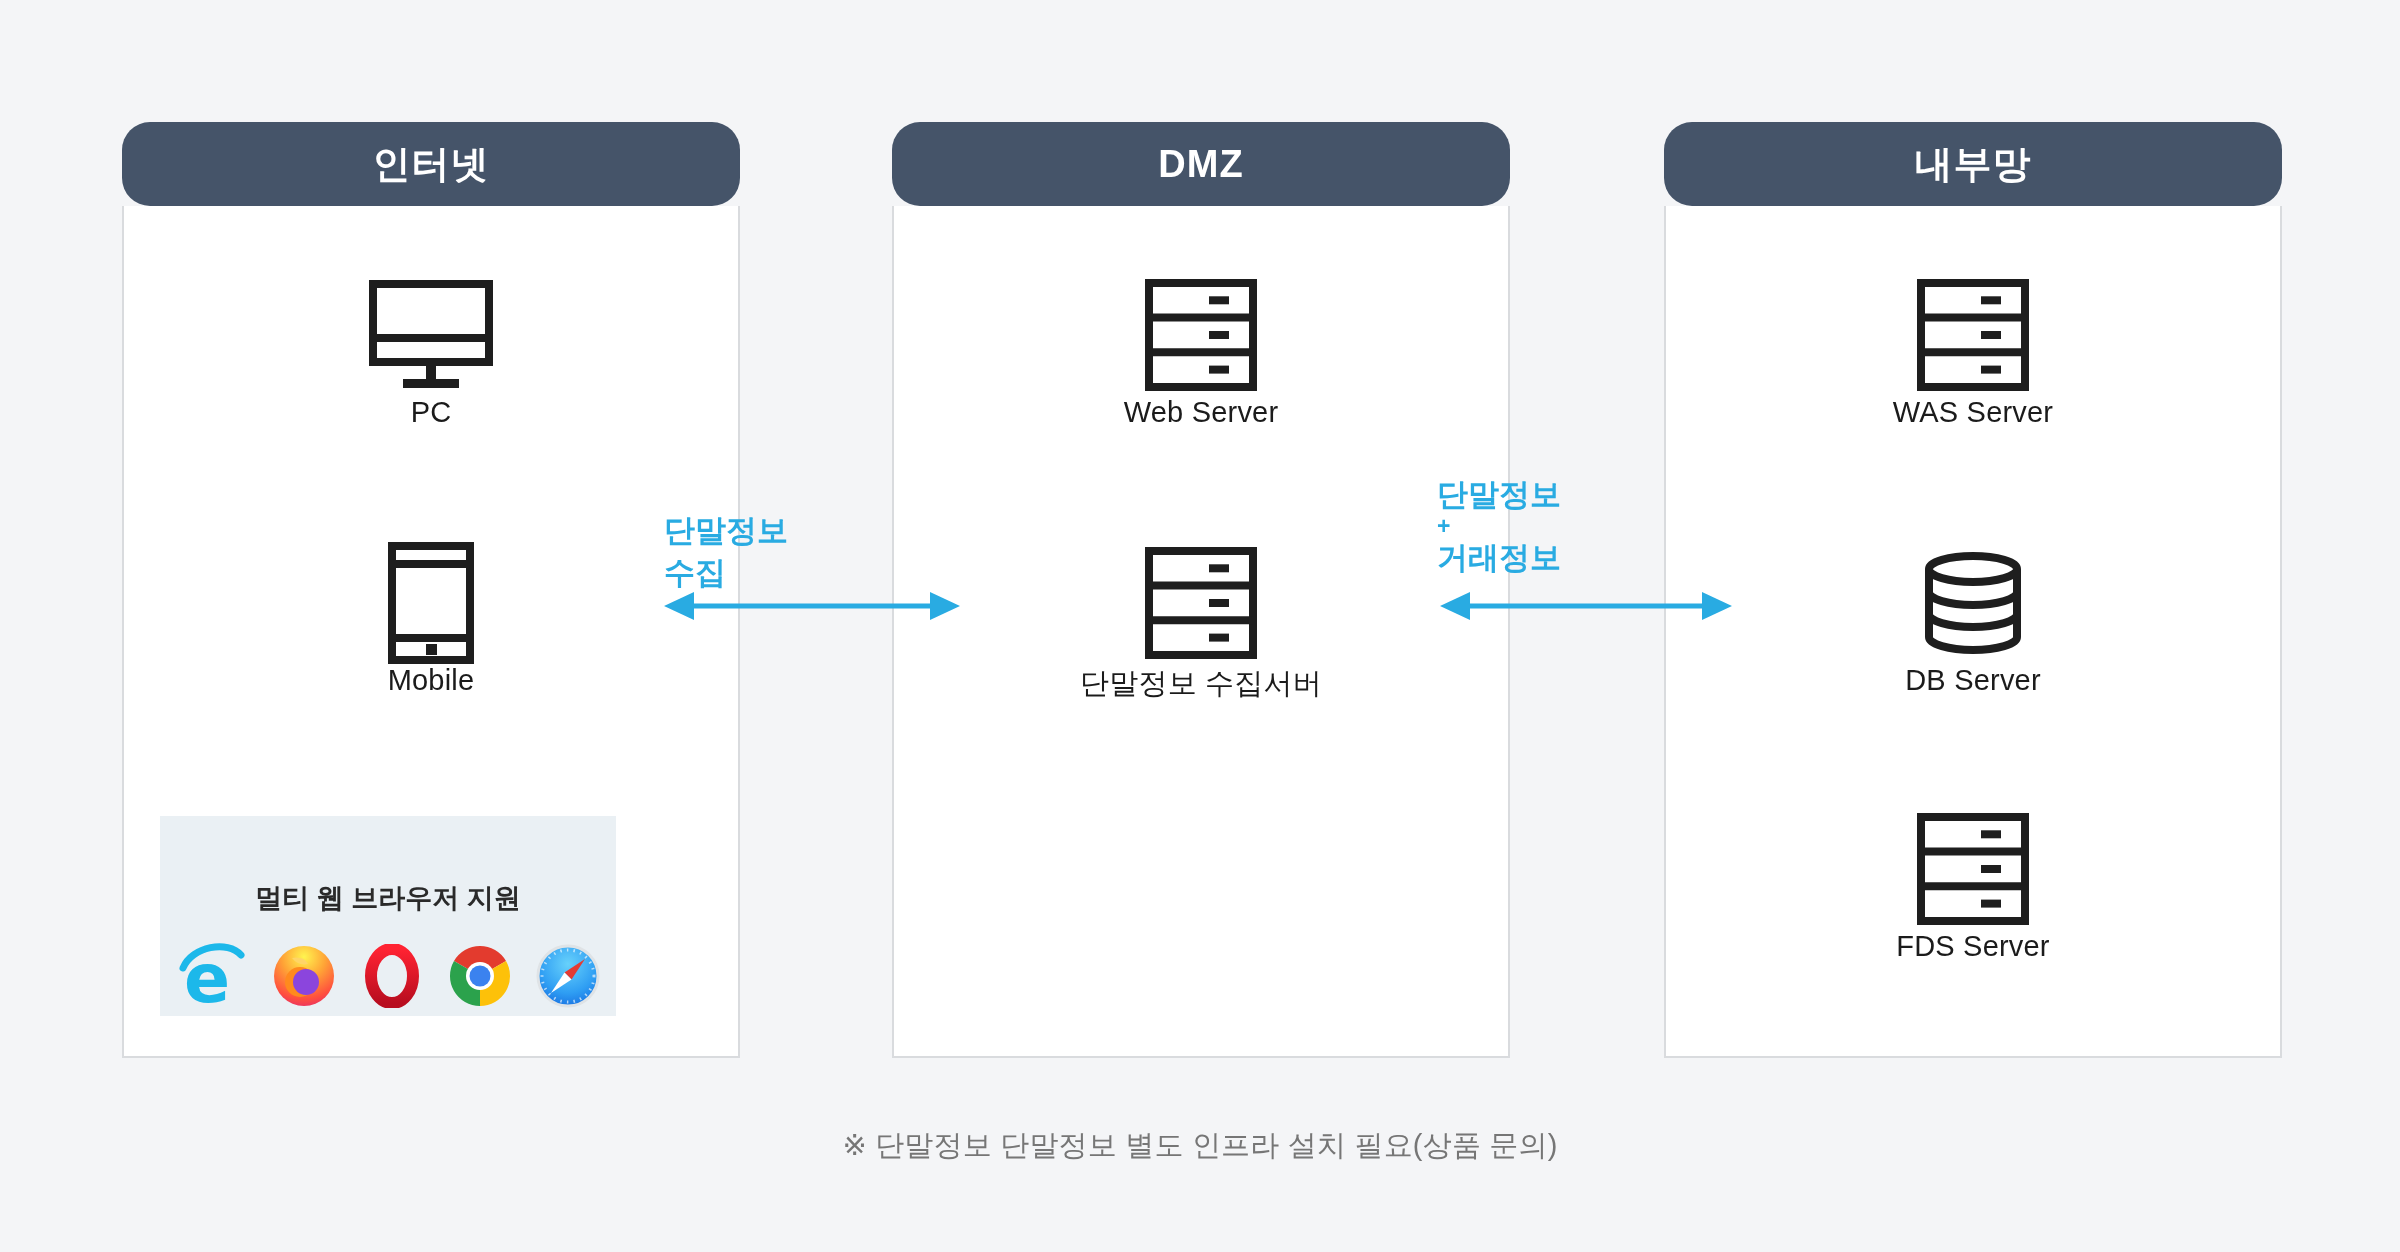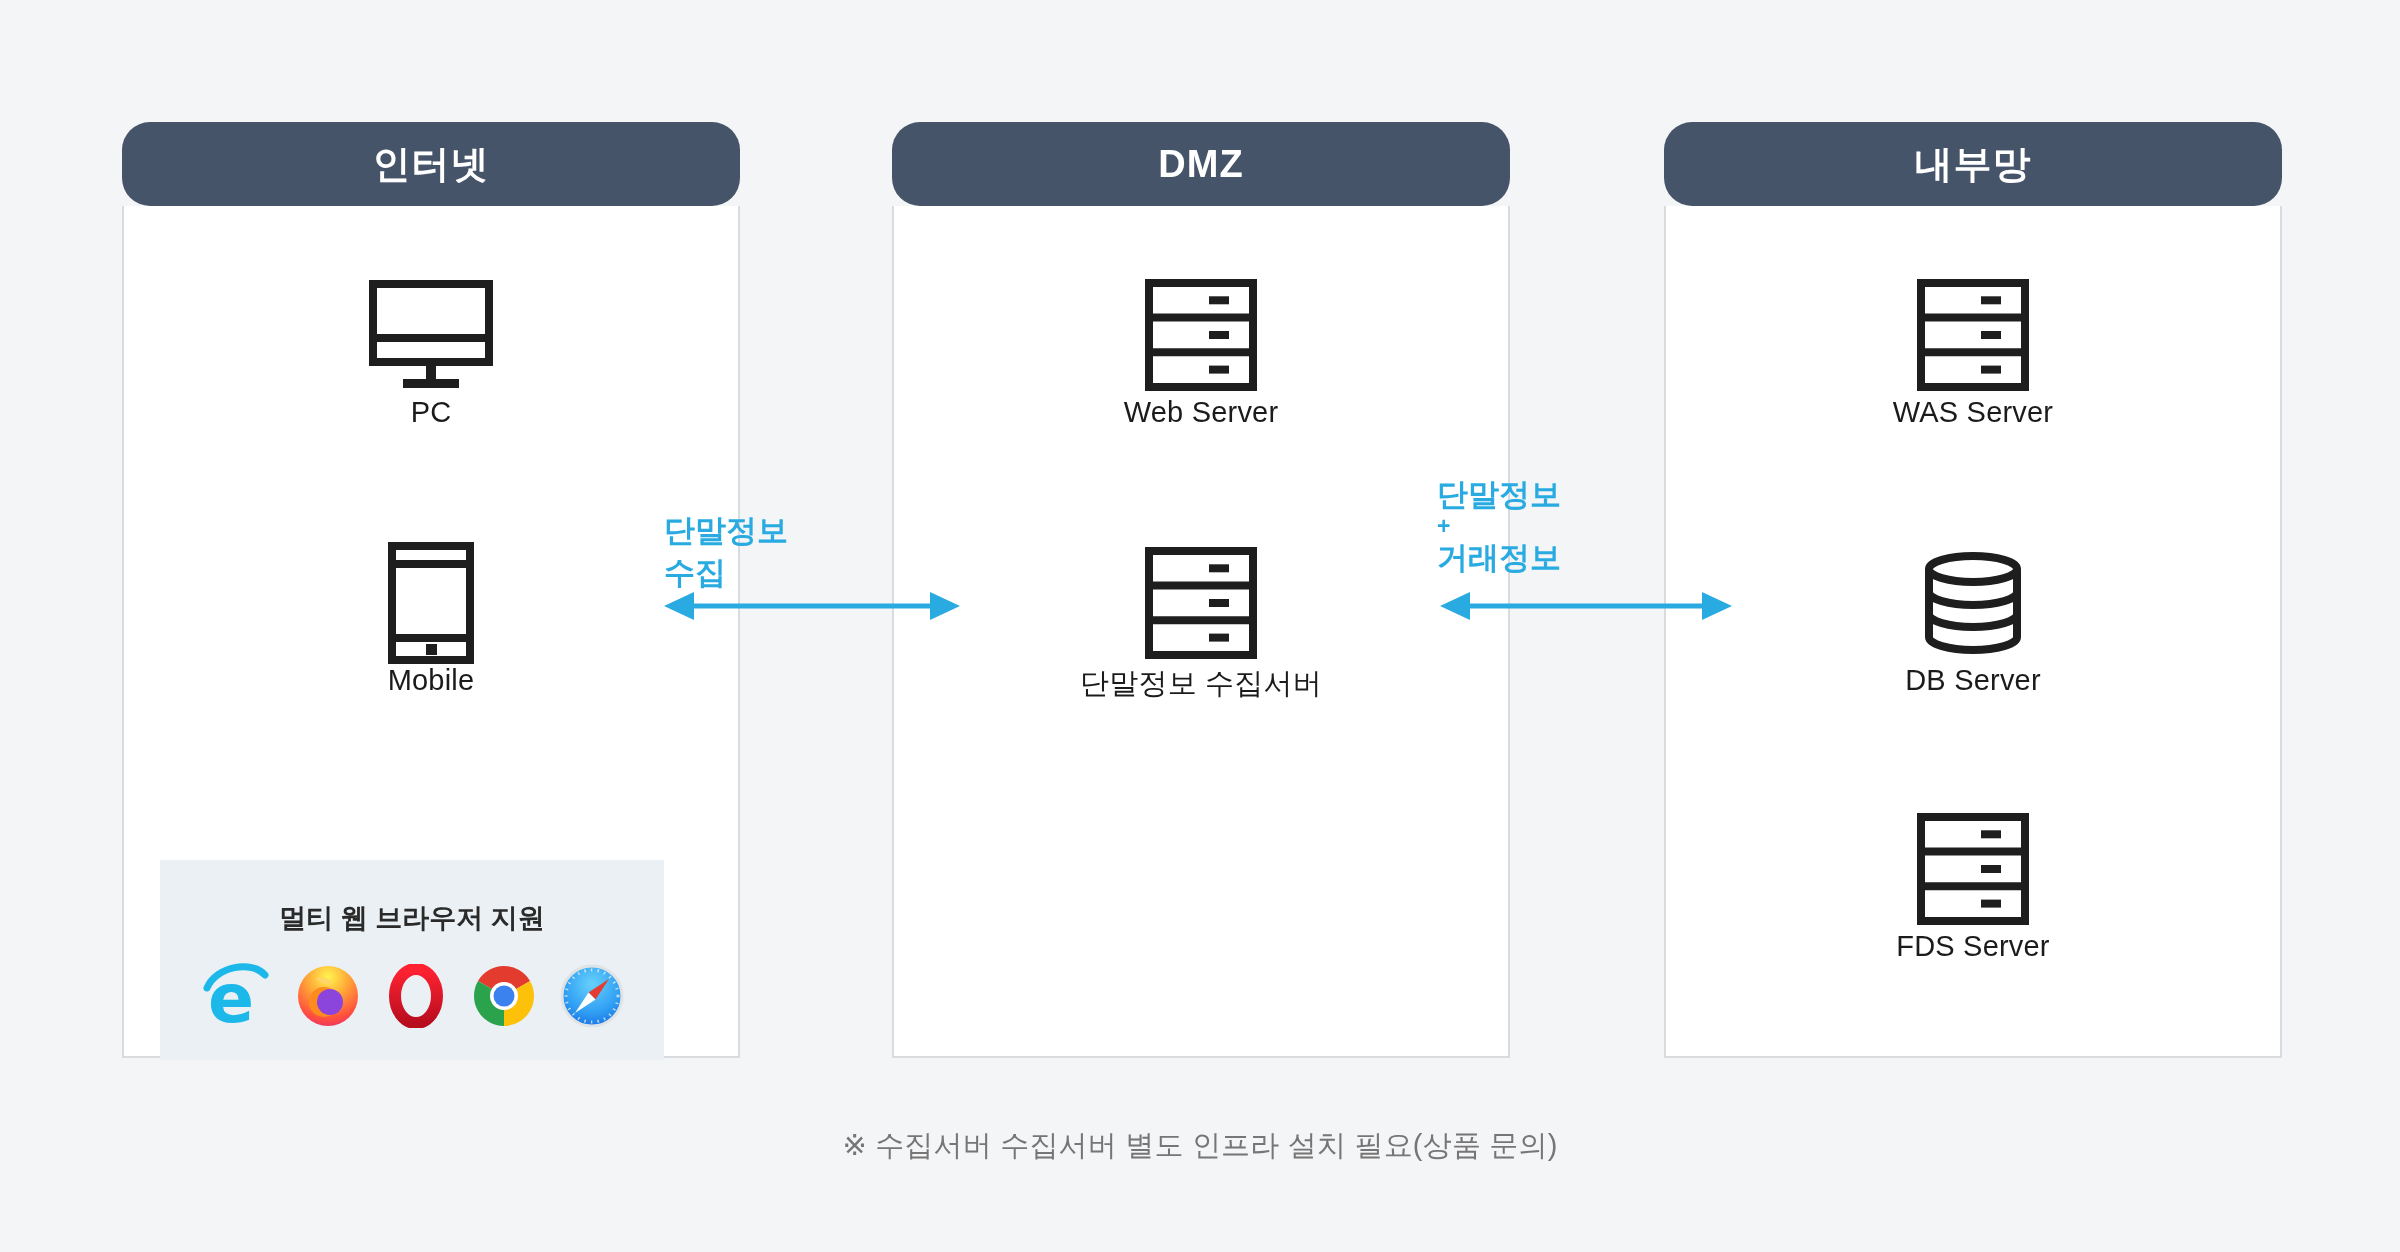--- a/index.html
+++ b/index.html
@@ -29,23 +29,23 @@
   }
   .node{position:absolute;left:0;width:100%;display:flex;flex-direction:column;align-items:center;}
   .node-1{top:152px;}
   .node-2{top:420px;}
   .node-3{top:686px;}
   .node-icon{height:122px;display:flex;align-items:center;justify-content:center;}
   .node-label{font-size:29px;color:#1b1b1b;letter-spacing:.2px;}
 
   
   .browser-panel{
-    position:absolute;left:38px;top:694px;width:504px;height:200px;
+    position:absolute;left:38px;top:694px;width:456px;height:200px;
     background:#eaf0f4;display:flex;flex-direction:column;align-items:center;
-    box-sizing:border-box;padding-top:40px;margin-top:44px;
+    box-sizing:border-box;padding-top:64px;
   }
   .browser-panel-title{font-size:27px;font-weight:600;color:#2a2a2a;}
   .browser-row{margin-top:24px;display:flex;align-items:center;gap:24px;}
   .bicon{display:flex;align-items:center;justify-content:center;}
 
   
   .conn-arrow{position:absolute;top:583px;height:46px;}
   .conn-arrow-1{left:664px;width:296px;}
   .conn-arrow-2{left:1440px;width:292px;}
   .conn-label{
@@ -267,15 +267,15 @@
     <span>거래정보</span>
   </div>
   <div class="conn-arrow conn-arrow-2">
     <svg width="292" height="46" viewBox="0 0 292 46">
       <line x1="24" y1="23" x2="268" y2="23" stroke="#29abe2" stroke-width="5"></line>
       <polygon points="0,23 30,9 30,37" fill="#29abe2"></polygon>
       <polygon points="292,23 262,9 262,37" fill="#29abe2"></polygon>
     </svg>
   </div>
 
-  <p class="note">※ 수집서버 수집서버 별도 인프라 설치 필요(상품 문의)</p>
+  <p class="note">※ 단말정보 단말정보 별도 인프라 설치 필요(상품 문의)</p>
 
 </div>
 
 </body></html>

